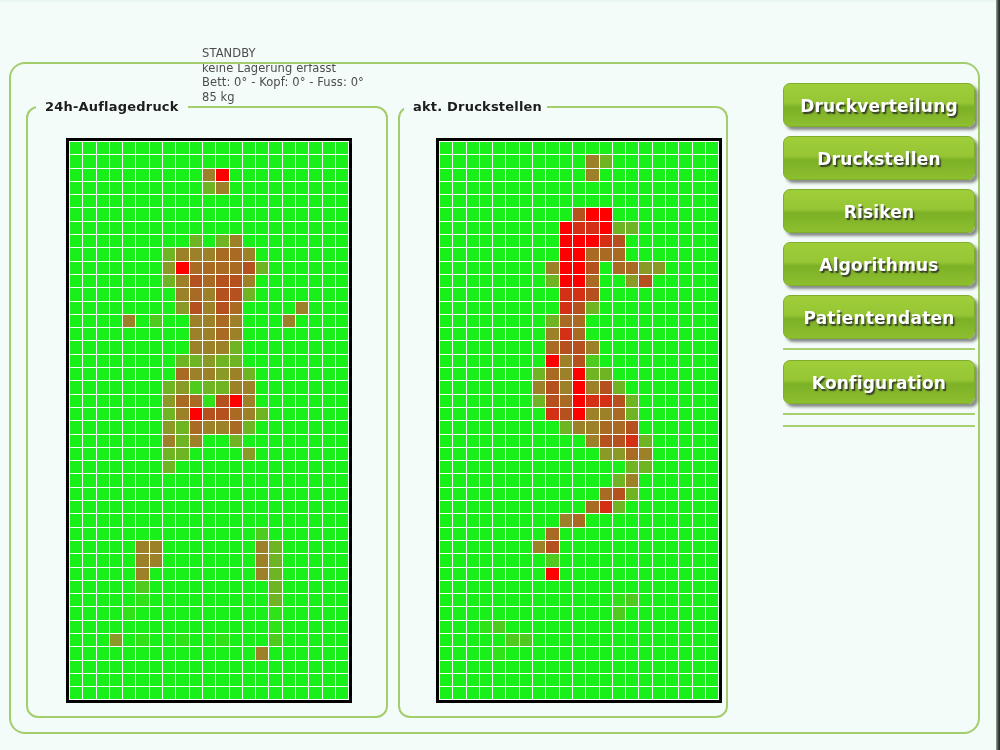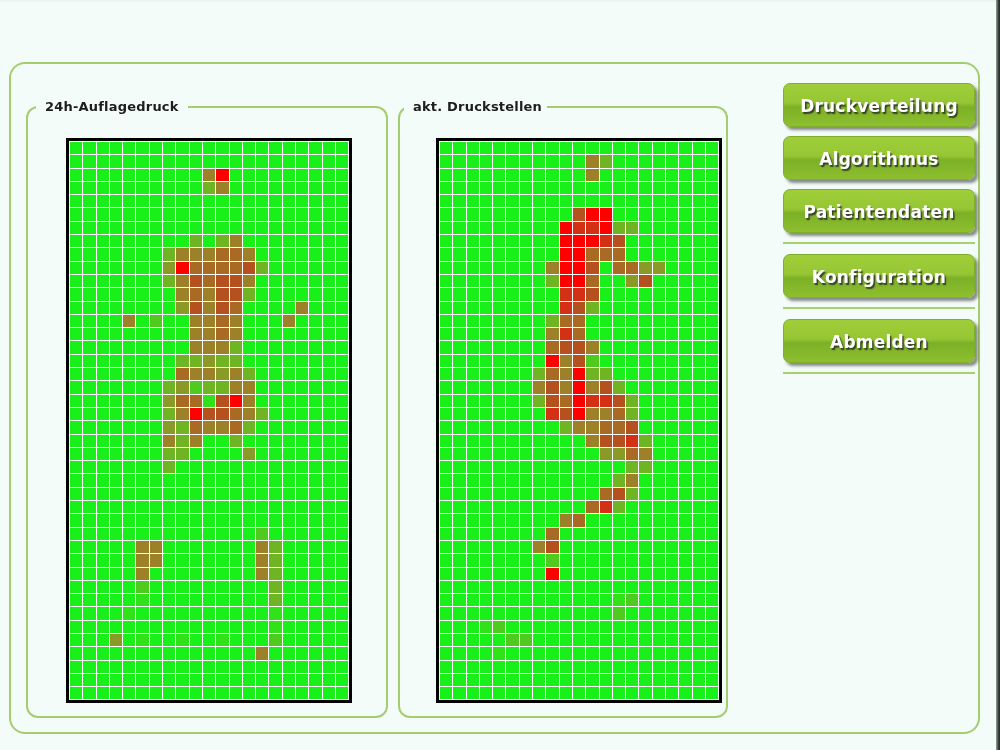--- a/index.html
+++ b/index.html
@@ -186,20 +186,26 @@
 </style>
 </head>
 <body>
 
 <div id="app">
 
   <div class="top-edge"></div>
   <div class="right-edge"></div>
 
   <div class="header">
+    <div class="hdr-status">
+      <div>STANDBY</div>
+      <div>keine Lagerung erfasst</div>
+      <div>Bett: 0° - Kopf: 0° - Fuss: 0°</div>
+      <div>85 kg</div>
+    </div>
   </div>
 
   <div class="frame-outer"></div>
   <div class="fs fs-left"></div>
   <div class="fs fs-right"></div>
 
   <div class="legend-mask-a"></div>
   <div class="legend-mask-b"></div>
 
   <div class="fs-legend legend-left">24h-Auflagedruck</div>
@@ -1970,27 +1976,28 @@
       <div class="cell" style="background: rgb(25, 240, 25);"></div>
       <div class="cell" style="background: rgb(25, 240, 25);"></div>
       <div class="cell" style="background: rgb(25, 240, 25);"></div>
       <div class="cell" style="background: rgb(25, 240, 25);"></div>
       <div class="cell" style="background: rgb(25, 240, 25);"></div>
     </div>
 
   <div class="sidebar" id="sidebar">
       <div class="grp">
         <div class="btn">Druckverteilung</div>
+        <div class="btn">Druckstellen</div>
+        <div class="btn">Risiken</div>
         <div class="btn">Algorithmus</div>
         <div class="btn">Patientendaten</div>
       </div>
       <div class="sep"></div>
       <div class="grp">
         <div class="btn">Konfiguration</div>
       </div>
       <div class="sep"></div>
       <div class="grp">
-        <div class="btn">Abmelden</div>
       </div>
       <div class="sep"></div>
     </div>
 
 </div>
 
 </body></html>

